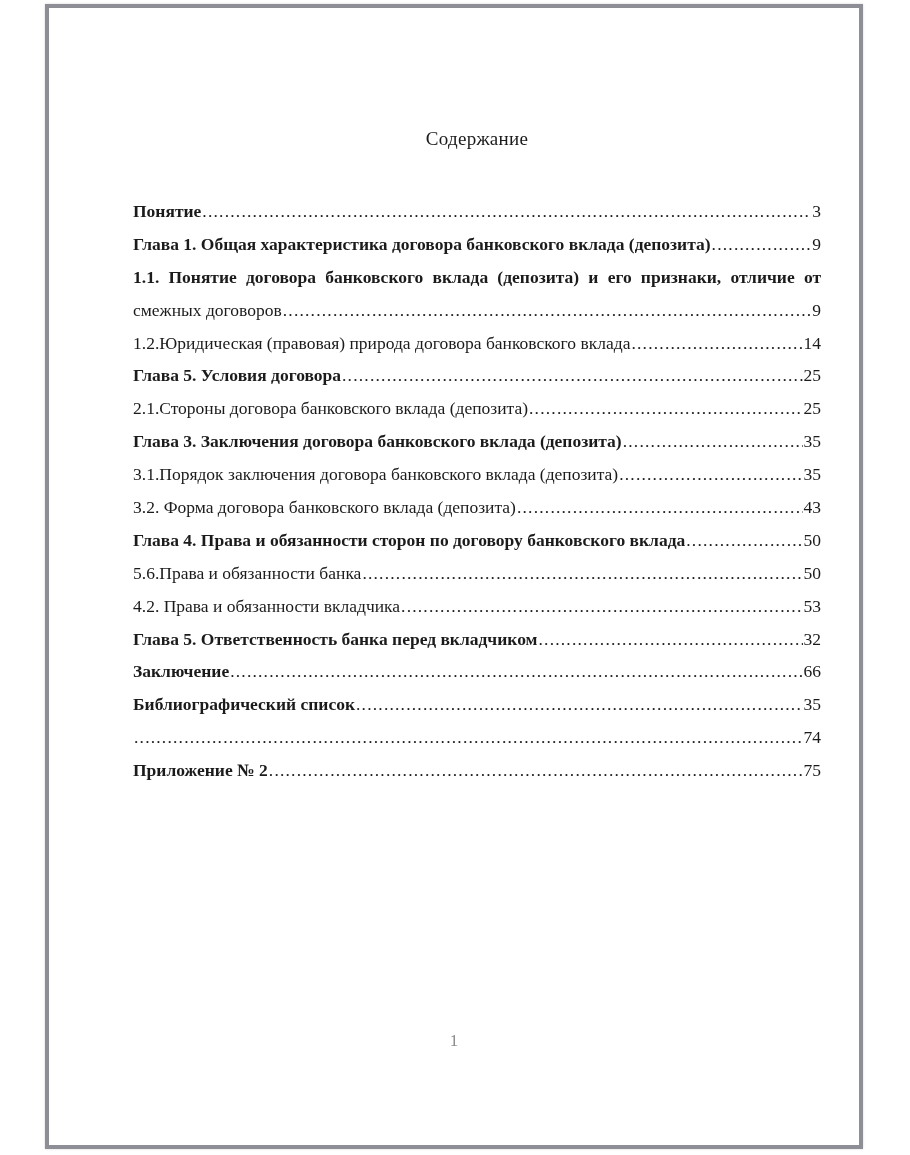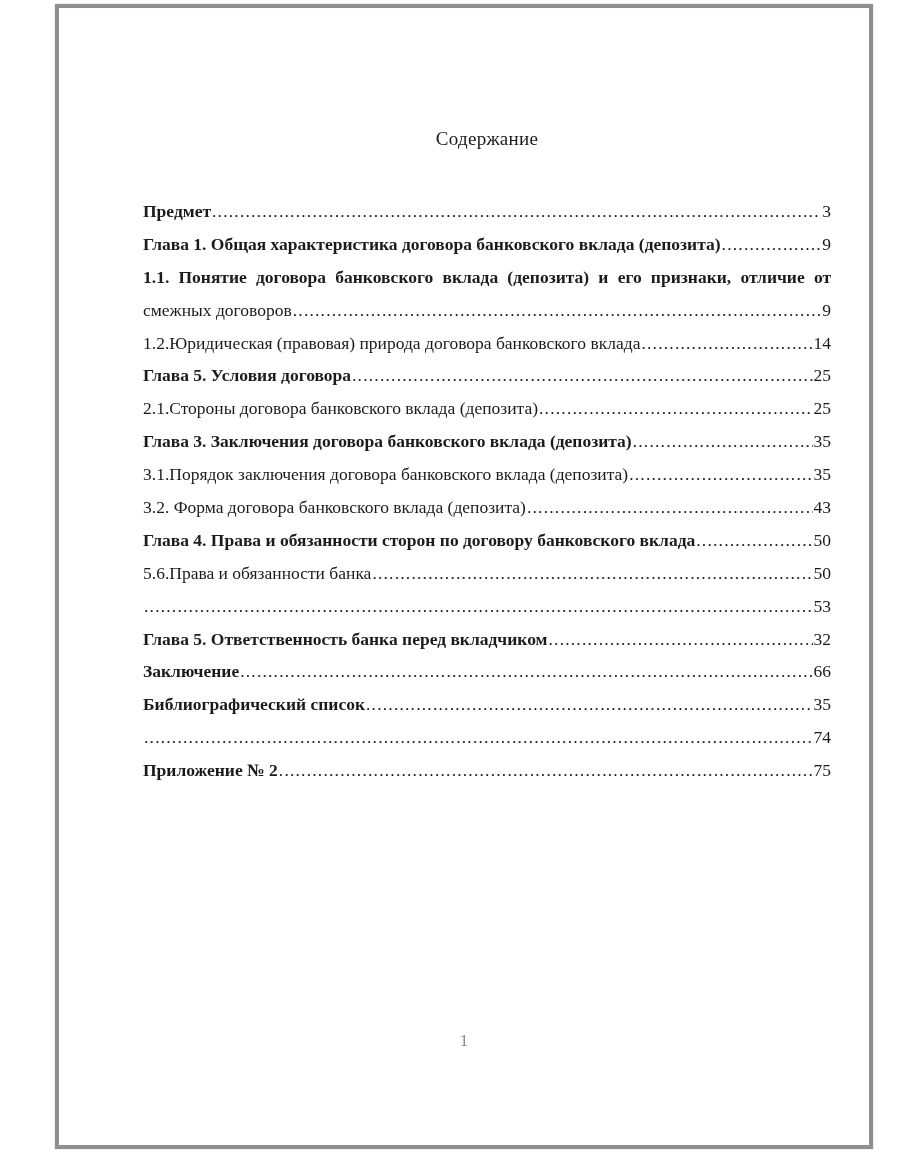--- a/index.html
+++ b/index.html
@@ -11,21 +11,21 @@
   body{
     width:910px;height:1155px;
     background:#ffffff;
     font-family:"Liberation Serif","DejaVu Serif",serif;
     color:var(--text);
     position:relative;
     overflow:hidden;
   }
   .sheet{
     position:absolute;
-    left:55px;top:4px;
+    left:45px;top:4px;
     width:810px;height:1137px;
     border:4px solid var(--page-border);
     background:#ffffff;
     box-shadow:0 0 2px rgba(0,0,0,0.18);
   }
   .content{
     position:absolute;
     left:84px;right:38px;top:0;
   }
   .doc-title{
@@ -80,21 +80,21 @@
 </style>
 </head>
 <body>
 
 <div class="sheet">
   <div class="content">
     <div class="doc-title">Содержание</div>
 
     <div class="toc" id="toc">
         <div class="toc-row bold">
-          <span class="label">Предмет</span>
+          <span class="label">Понятие</span>
           <span class="leader"></span>
           <span class="num">3</span>
         </div>
         <div class="toc-row bold">
           <span class="label">Глава 1. Общая характеристика договора банковского вклада (депозита)</span>
           <span class="leader"></span>
           <span class="num">9</span>
         </div>
         <div class="toc-row fill"><span class="label">1.1. Понятие договора банковского вклада (депозита) и его признаки, отличие от</span></div>
         <div class="toc-row">
@@ -136,20 +136,21 @@
           <span class="label">Глава 4. Права и обязанности сторон по договору банковского вклада</span>
           <span class="leader"></span>
           <span class="num">50</span>
         </div>
         <div class="toc-row">
           <span class="label">5.6.Права и обязанности банка</span>
           <span class="leader"></span>
           <span class="num">50</span>
         </div>
         <div class="toc-row">
+          <span class="label">4.2. Права и обязанности вкладчика</span>
           <span class="leader"></span>
           <span class="num">53</span>
         </div>
         <div class="toc-row bold">
           <span class="label">Глава 5. Ответственность банка перед вкладчиком</span>
           <span class="leader"></span>
           <span class="num">32</span>
         </div>
         <div class="toc-row bold">
           <span class="label">Заключение</span>

